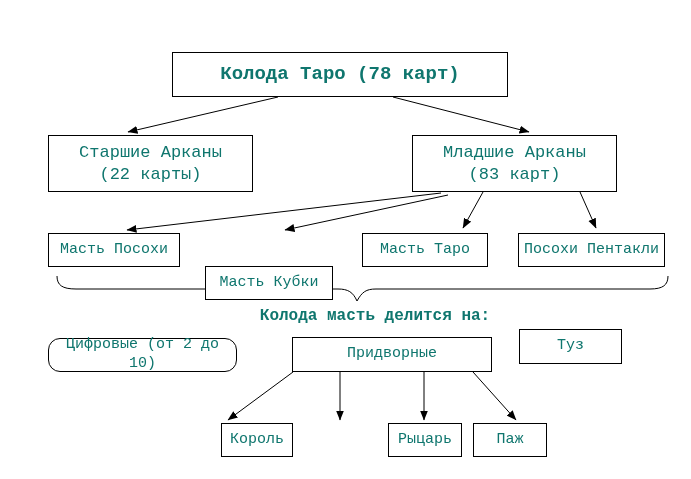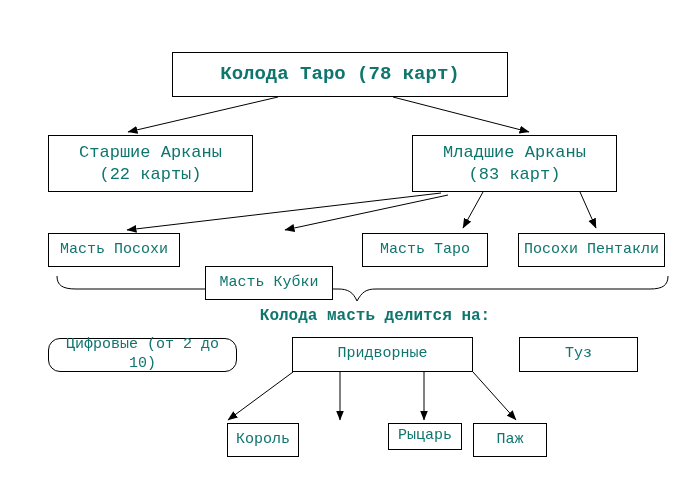--- a/index.html
+++ b/index.html
@@ -96,24 +96,24 @@
   <div class="node suit-node" style="left:205px; top:233px; width:128px; height:34px;margin-top:33px;">Масть Кубки</div>
 
   <div class="node suit-node" style="left:362px; top:233px; width:126px; height:34px;">Масть Таро</div>
 
   <div class="node suit-node" style="left:518px; top:233px; width:147px; height:34px;">Посохи Пентакли</div>
 
   <div class="caption" style="left:246px; top:307px; width:258px;">Колода масть делится на:</div>
 
   <div class="node division-node" style="left:48px; top:338px; width:189px; height:34px;border-radius:12px;">Цифровые (от 2 до 10)</div>
 
-  <div class="node division-node" style="left:292px; top:337px; width:181px; height:35px;">Придворные</div>
+  <div class="node division-node" style="left:292px; top:337px; width:200px; height:35px;">Придворные</div>
 
-  <div class="node division-node" style="left:519px; top:337px; width:119px; height:35px;">Туз</div>
+  <div class="node division-node" style="left:519px; top:329px; width:103px; height:35px;">Туз</div>
 
-  <div class="node court-node" style="left:221px; top:423px; width:72px; height:34px;margin-left:6px;">Король</div>
+  <div class="node court-node" style="left:221px; top:423px; width:72px; height:34px;">Король</div>
 
 
-  <div class="node court-node" style="left:388px; top:423px; width:74px; height:27px;">Рыцарь</div>
+  <div class="node court-node" style="left:388px; top:423px; width:74px; height:34px;">Рыцарь</div>
 
   <div class="node court-node" style="left:473px; top:423px; width:74px; height:34px;">Паж</div>
 
 </div>
 
 </body></html>

